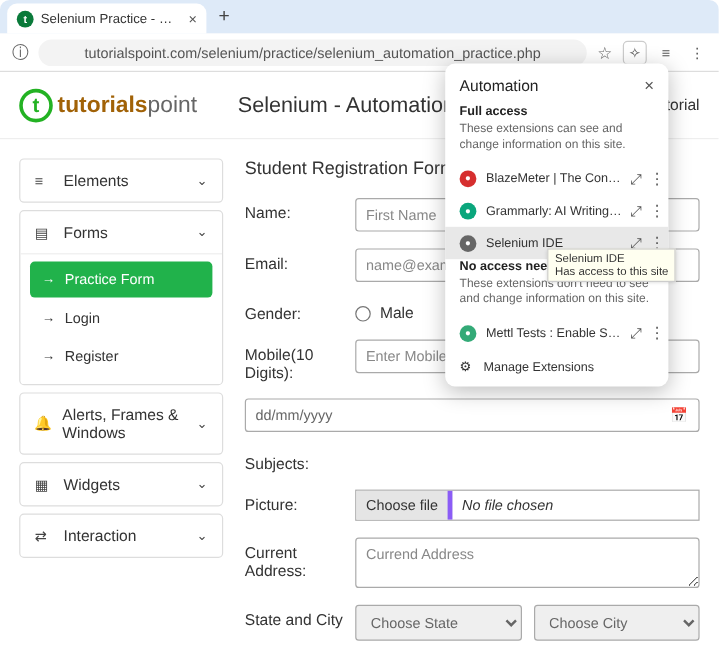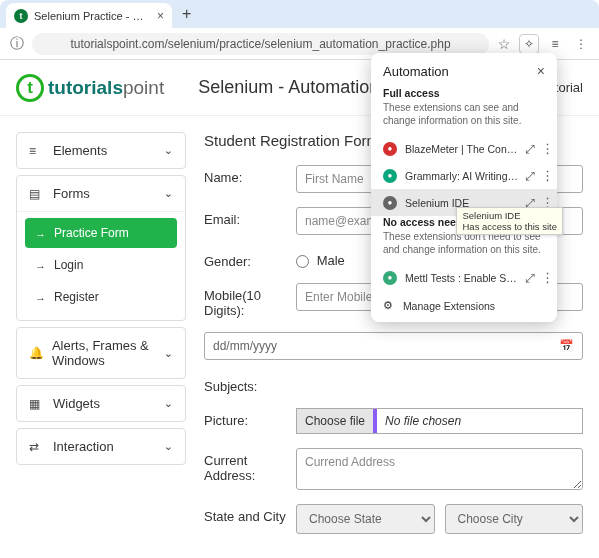--- a/index.html
+++ b/index.html
@@ -19,21 +19,21 @@
 .chrome-icon { width: 20px; height: 20px; display: inline-flex; align-items: center; justify-content: center; color: #555; cursor: pointer; border: 1px solid #ccc; border-radius:4px; font-size:12px;}
 .chrome-icon.plain{border:none;}
 
 
 .page { background: #fff; padding: 0; height: calc(558px - 60px); overflow: hidden; }
 .site-header { display: flex; align-items: center; height: 56px; padding: 0 16px; border-bottom: 1px solid #eee; }
 .logo { display: flex; align-items: center; }
 .logo-mark { width: 28px; height: 28px; border: 3px solid #23b223; border-radius: 50%; display: inline-flex; align-items: center; justify-content: center; margin-right: 4px; }
 .logo-mark::after{content:"t"; color:#23b223; font-weight:700; font-size:17px;}
 .logo-text { font-size: 19px; color: #666; }
-.logo-text b { color: #0f766e; font-weight: 700; }
+.logo-text b { color: #a16207; font-weight: 700; }
 .page-title { margin-left: 34px; font-size: 18px; color: #333; font-weight: 400; }
 
 .content { display: flex; padding: 16px; gap: 18px; }
 
 
 .sidebar { width: 170px; }
 .side-sec { border: 1px solid #ddd; border-radius: 4px; margin-bottom: 6px; background:#fff;}
 .side-head { display: flex; align-items: center; padding: 10px 12px; font-size: 13px; color: #333; cursor: pointer; }
 .side-head .icon { width: 16px; margin-right: 8px; font-size: 12px; color: #444;}
 .side-head .chev { margin-left: auto; font-size: 11px; color: #444; }

